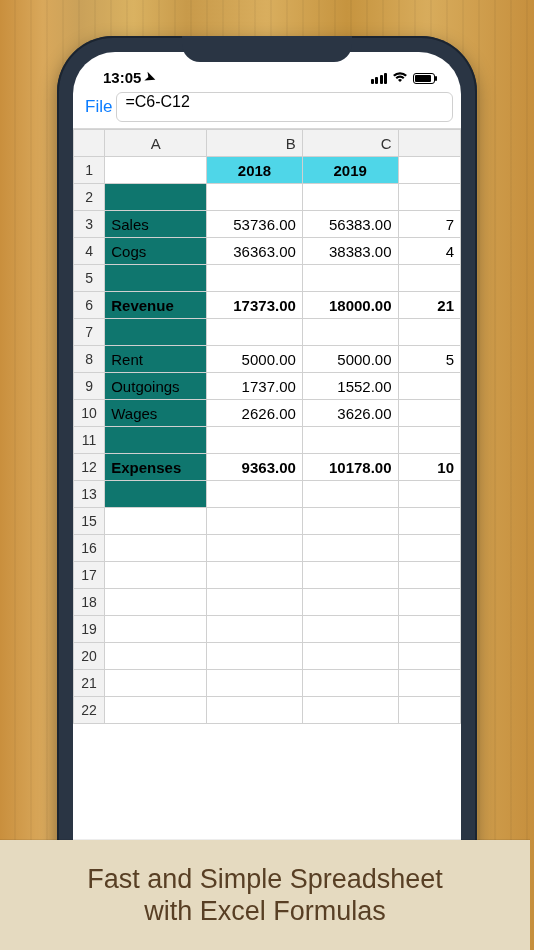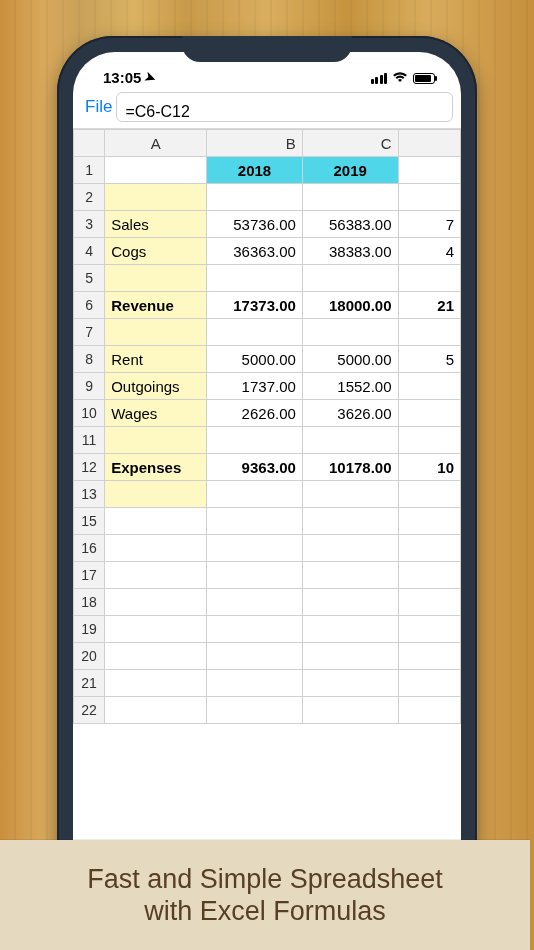--- a/index.html
+++ b/index.html
@@ -50,33 +50,33 @@
   .sb1{height:5px}.sb2{height:7px}.sb3{height:9px}.sb4{height:11px}
   .wifi{font-size:14px;font-weight:700}
   .batt{width:22px;height:11px;border:1.3px solid #000;border-radius:3px;position:relative}
   .batt::after{content:"";position:absolute;right:-3px;top:2.5px;width:2px;height:5px;background:#000;border-radius:1px}
   .batt i{position:absolute;left:1px;top:1px;bottom:1px;width:16px;background:#000;border-radius:1px}
 
   .formula-row{display:flex;align-items:center;gap:2px;padding:6px 8px 6px 10px;border-bottom:1px solid #d8d8d8}
   .file-link{color:#0a7cff;font-size:17px;padding:0 2px}
   .formula-input{
     flex:1; height:30px; border:1px solid #d0d0d0; border-radius:6px;
-    padding:0 8px; font-size:16px; display:flex; align-items:flex-end; background:#fff;
+    padding:0 8px; font-size:16px; display:flex; align-items:flex-start; background:#fff;
   }
 
   .grid{flex:1; overflow:hidden; background:#fff; font-size:15px}
   table{border-collapse:collapse;width:100%}
   th,td{border:1px solid #d0d0d0;height:27px;padding:0 6px;white-space:nowrap}
   thead th{background:#f2f2f2;font-weight:400;color:#333;text-align:center}
   tbody th{background:#f2f2f2;font-weight:400;color:#333;text-align:center;width:30px;font-size:14px}
   .colA{width:98px}
   .colB,.colC{width:92px;text-align:right}
   .colD{width:60px;text-align:right}
   .year{background:#4fd6e8;font-weight:700;text-align:center}
-  .lbl{background:#fef9c3;text-align:left}
+  .lbl{background:#0f766e;text-align:left}
   .bold{font-weight:700}
   .ital{font-style:italic}
   .selcell{position:relative}
   .selcell::after{content:"";position:absolute;inset:-1px;border:2px solid #ef7bd5;background:rgba(239,123,213,.12);pointer-events:none}
 
   .toolbar{height:40px;border-top:1px solid #d0d0d0;display:flex;align-items:center;justify-content:space-around;color:#1f6fe0;font-family:Georgia,'Times New Roman',serif}
   .toolbar span{font-size:18px;display:flex;align-items:center;justify-content:center;width:28px}
   .tb-B{font-weight:700}
   .tb-I{font-style:italic}
   .tb-A{text-decoration:underline}

